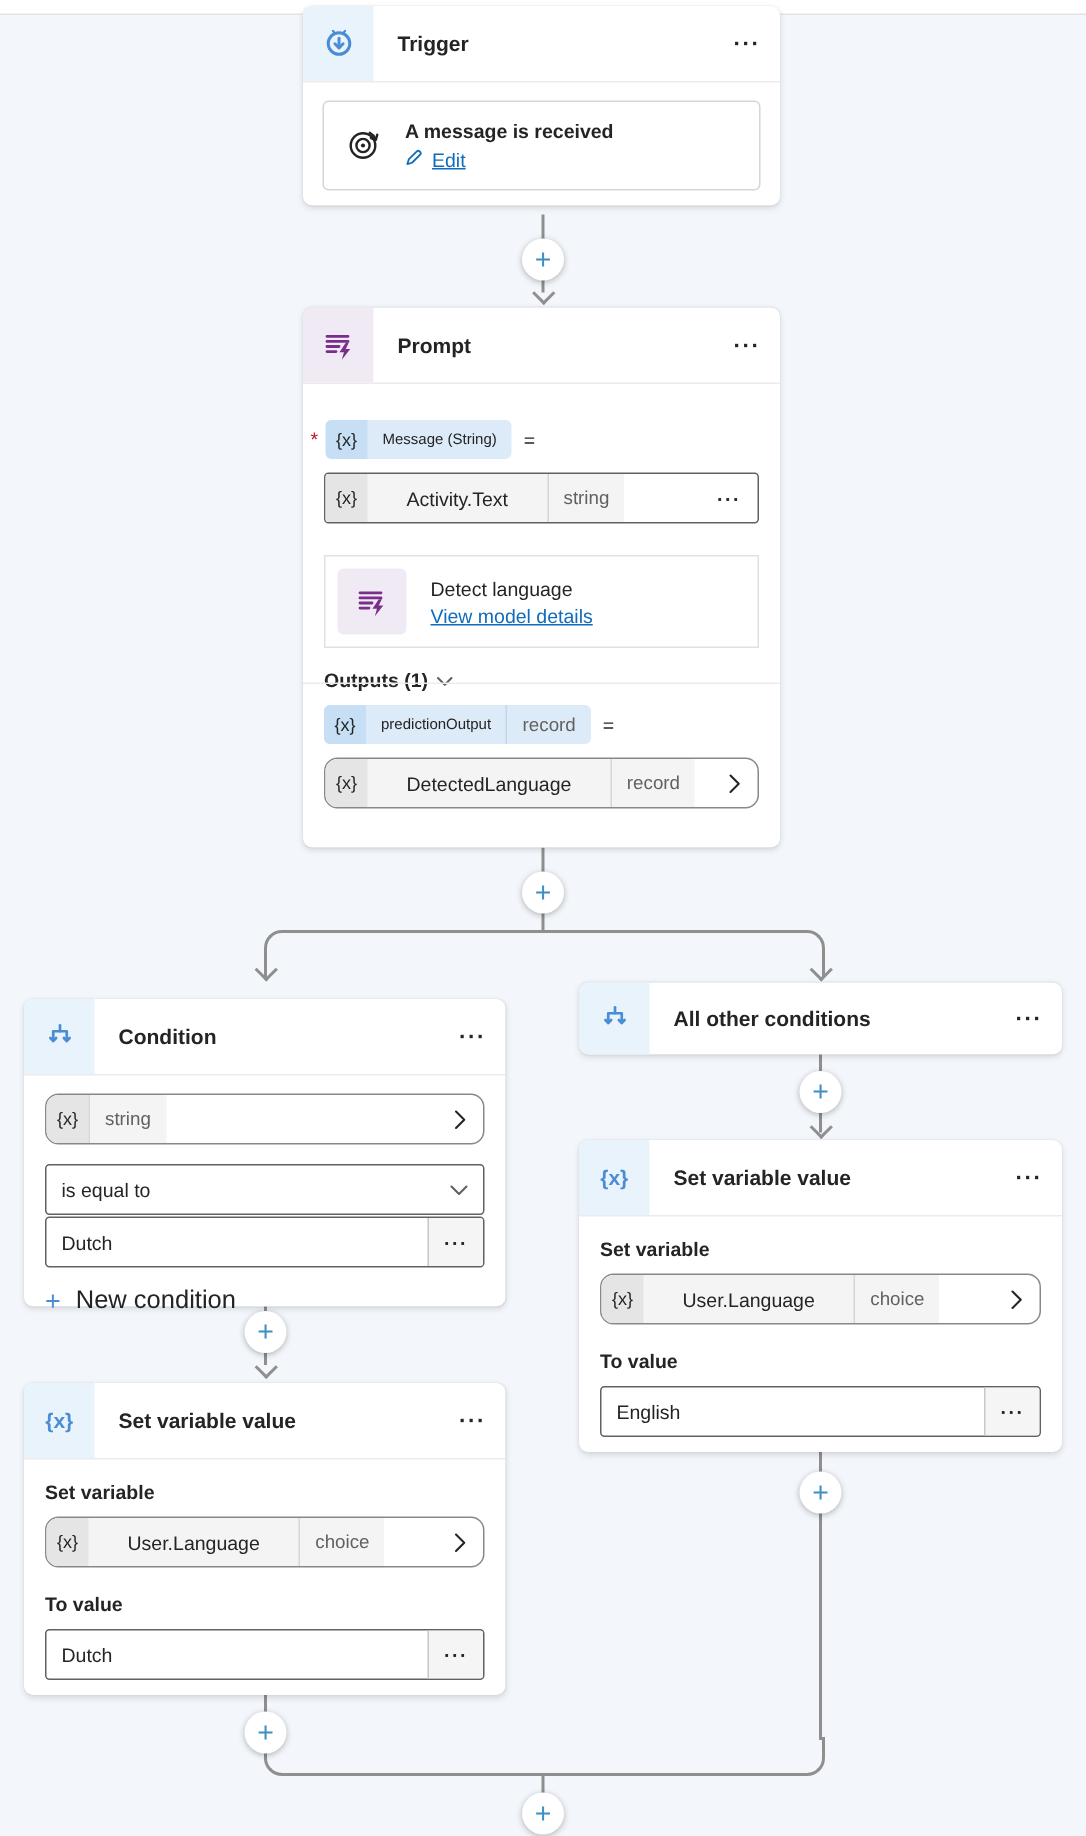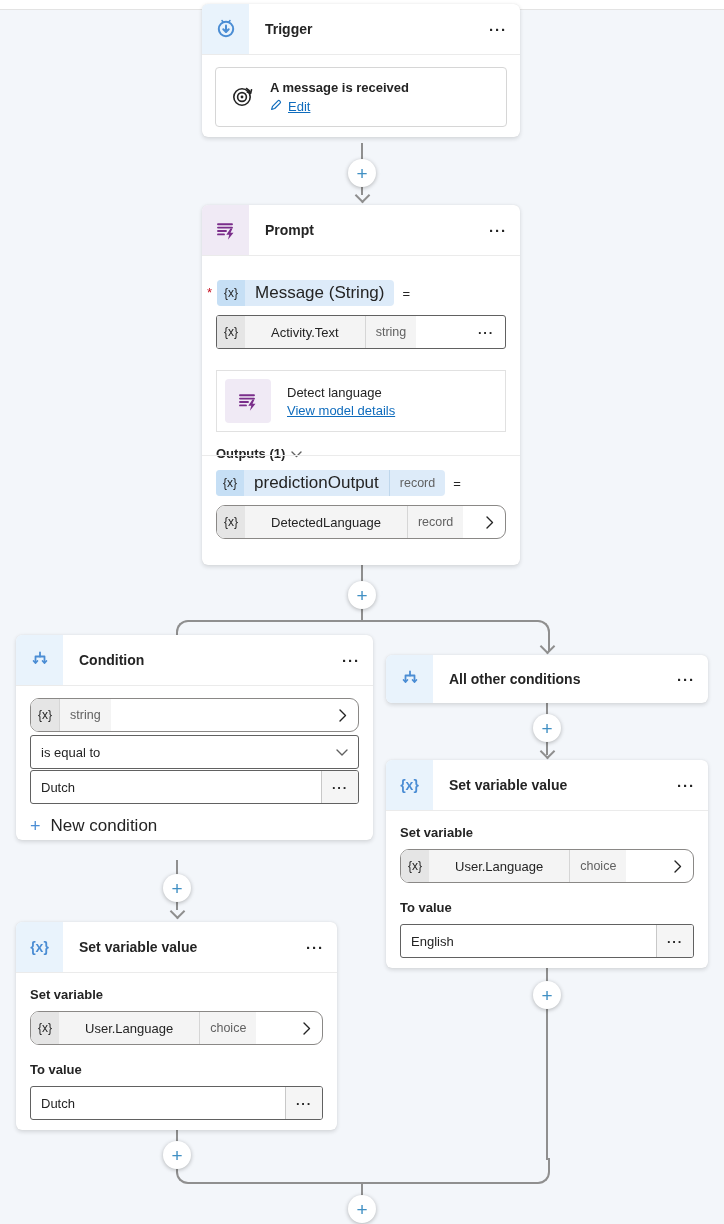--- a/index.html
+++ b/index.html
@@ -32,21 +32,21 @@
   .menu-dots{margin-left:auto;margin-right:13px;font-weight:700;font-size:15px;letter-spacing:1px;color:#242424;cursor:pointer;}
   .xvar-glyph{color:#4B8DD4;font-size:14px;font-weight:700;}
 
   .section-label{font-weight:700;font-size:13px;display:flex;align-items:center;gap:6px;}
 
   
   .pill-row{display:flex;align-items:center;position:relative;}
   .req-star{position:absolute;left:-10px;top:5px;color:#C50F1F;font-size:13px;}
   .pill{display:flex;align-items:stretch;background:#DDEBF9;border-radius:4px;overflow:hidden;height:26px;}
   .pill .chip{background:#C6DFF5;display:flex;align-items:center;padding:0 7px;font-size:12px;}
-  .pill .pname{display:flex;align-items:center;padding:0 10px;font-size:17px;}
+  .pill .pname{display:flex;align-items:center;padding:0 10px;font-size:10px;}
   .pill .ptype{display:flex;align-items:center;padding:0 10px;font-size:12.5px;color:#616161;border-left:1px solid #BFD7EC;}
   .equals{margin-left:8px;font-size:13px;}
 
   
   .expr-box{display:flex;align-items:stretch;height:32px;border:1px solid #8A8886;border-radius:9px;background:#FFFFFF;overflow:hidden;}
   .expr-box.squared{border-radius:3px;border-color:#616161;}
   .gray-seg{display:flex;align-items:stretch;background:#F4F4F4;}
   .gray-seg .chip{background:#E5E5E5;display:flex;align-items:center;padding:0 7px;font-size:12px;}
   .gray-seg .ename{display:flex;align-items:center;padding:0 26px;font-size:13px;white-space:nowrap;}
   .gray-seg .etype{display:flex;align-items:center;padding:0 10px;font-size:12.5px;color:#616161;border-left:1px solid #D6D6D6;}
@@ -226,21 +226,21 @@
       <div class="expr-spacer"></div>
       <div class="expr-end">
         <svg width="8" height="13" viewBox="0 0 8 13" fill="none">
             <path d="M1 1l5.5 5.5L1 12" stroke="#242424" stroke-width="1.4" stroke-linecap="round" stroke-linejoin="round"></path>
           </svg>
       </div>
     </div>
   </div>
 </div>
 
-<div class="card" style="left:16px;top:635px;width:357px;height:205px;">
+<div class="card" style="left:16px;top:666px;width:321px;height:205px;">
   <div class="card-header bordered">
     <div class="icon-square bg-blue">
       <svg width="22" height="22" viewBox="0 0 22 22" fill="none">
         <path d="M11 3.5v4" stroke="#4B8DD4" stroke-width="1.8" stroke-linecap="round"></path>
         <path d="M6.5 7.5h9M6.5 7.5v6M15.5 7.5v6" stroke="#4B8DD4" stroke-width="1.8" stroke-linecap="round" stroke-linejoin="round"></path>
         <path d="M4.6 12l1.9 2 1.9-2M13.6 12l1.9 2 1.9-2" stroke="#4B8DD4" stroke-width="1.8" stroke-linecap="round" stroke-linejoin="round"></path>
       </svg>
     </div>
     <div class="card-title">Condition</div>
     <div class="menu-dots">···</div>
@@ -253,21 +253,21 @@
         <span class="etype">string</span>
       </div>
       <div class="expr-spacer"></div>
       <div class="expr-end">
         <svg width="8" height="13" viewBox="0 0 8 13" fill="none">
             <path d="M1 1l5.5 5.5L1 12" stroke="#242424" stroke-width="1.4" stroke-linecap="round" stroke-linejoin="round"></path>
           </svg>
       </div>
     </div>
 
-    <div class="text-input" style="margin-top:3px;">
+    <div class="text-input" style="margin-top:13px;">
       <span class="val">is equal to</span>
       <span class="select-chevron">
         <svg width="12" height="8" viewBox="0 0 12 8" fill="none">
             <path d="M1 1l5 5 5-5" stroke="#616161" stroke-width="1.4" stroke-linecap="round" stroke-linejoin="round"></path>
           </svg>
       </span>
     </div>
 
     <div class="text-input" style="margin-top:1px;">
       <span class="val">Dutch</span>

